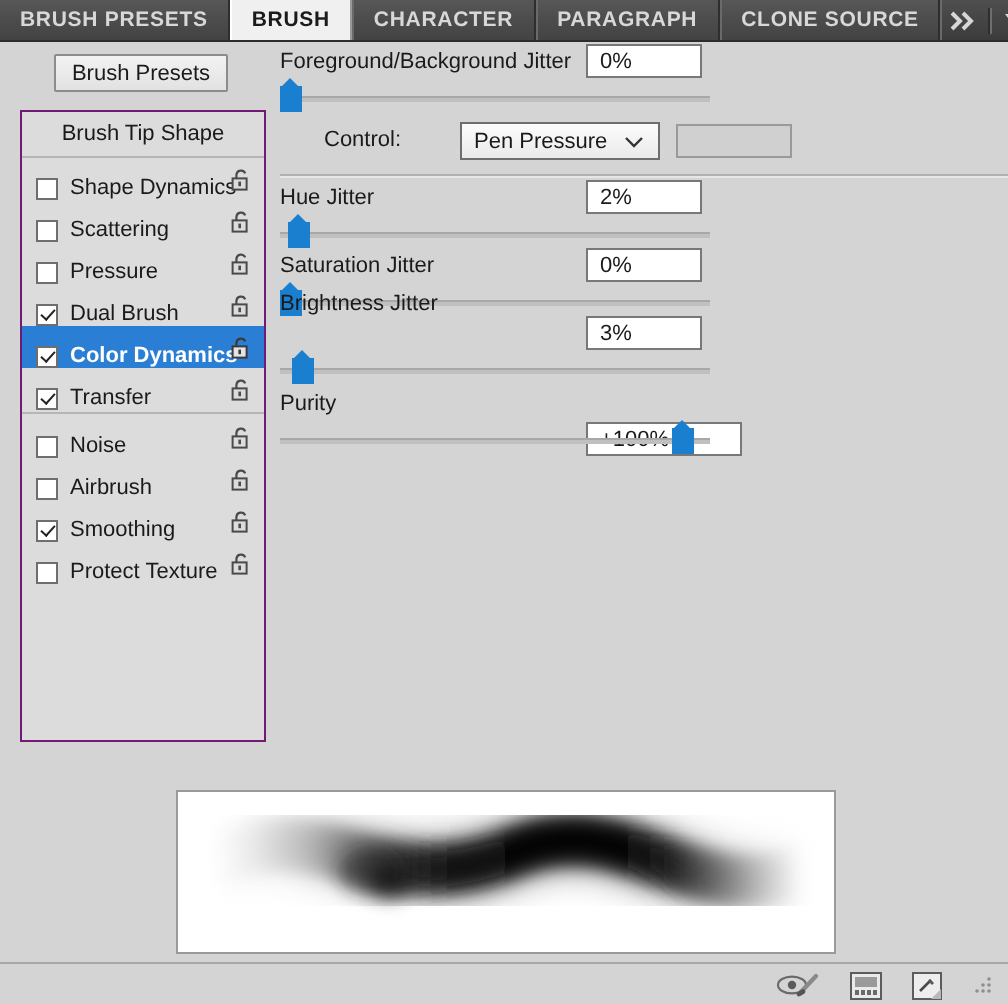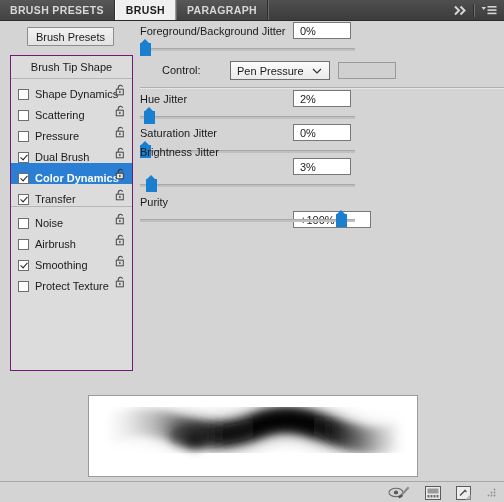--- a/index.html
+++ b/index.html
@@ -277,21 +277,27 @@
 <body>
 
 <div id="tabbar">
   <div class="tab">
       <span>BRUSH PRESETS</span>
     </div>
   <div class="tab active">
       <span>BRUSH</span>
     </div>
   <div class="tab">
+      <span>CHARACTER</span>
+    </div>
+  <div class="tab">
       <span>PARAGRAPH</span>
+    </div>
+  <div class="tab">
+      <span>CLONE SOURCE</span>
     </div>
   <div id="tabfill"></div>
   <div id="tab-icons">
     <span class="ticon">
       <svg width="13" height="11" viewBox="0 0 13 11">
         <path d="M1 1.5 L5 5.5 L1 9.5" fill="none" stroke="#d6d6d6" stroke-width="2"></path>
         <path d="M6.5 1.5 L10.5 5.5 L6.5 9.5" fill="none" stroke="#d6d6d6" stroke-width="2"></path>
       </svg>
     </span>
     <span class="vsep"></span>

